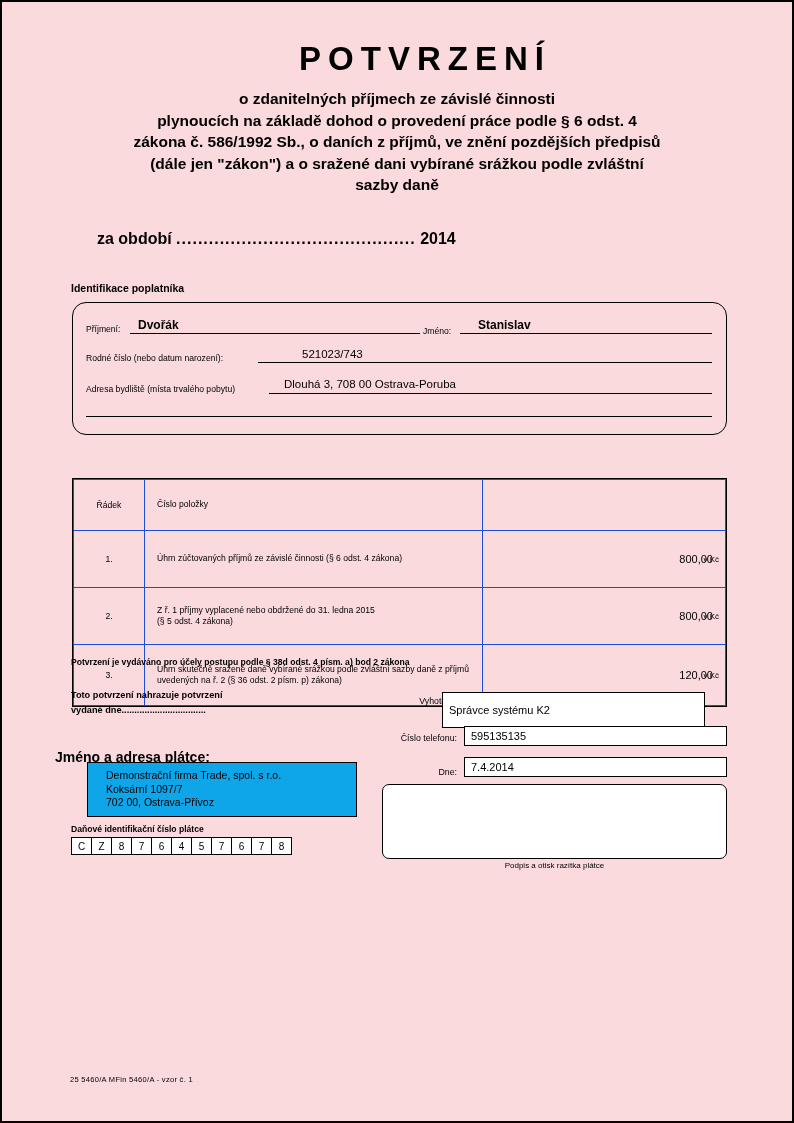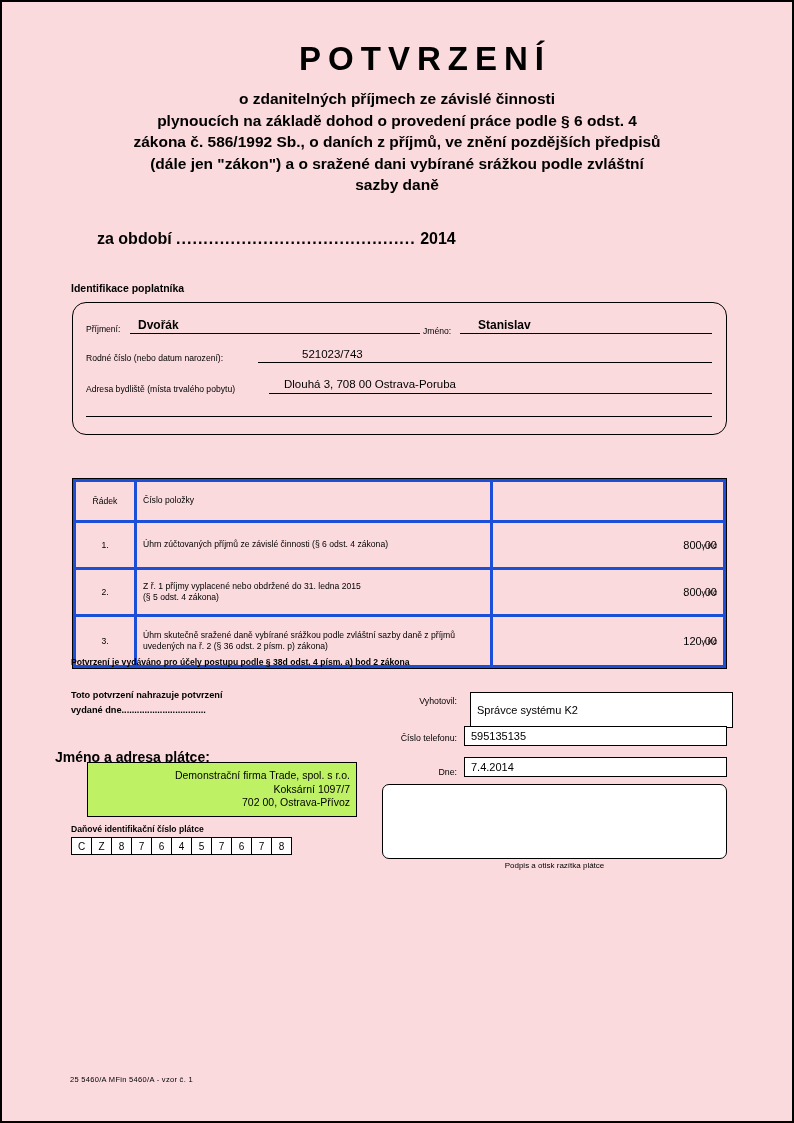--- a/index.html
+++ b/index.html
@@ -113,22 +113,22 @@
     border: 1.4px solid #000;
     border-collapse: collapse;
     box-sizing: border-box;
   }
   .tbl table {
     border-collapse: collapse;
     width: 100%;
     table-layout: fixed;
   }
   .tbl td, .tbl th {
-    border: 3px solid #1d4ed8;
-    padding: 6px;
+    border: 1px solid #1d4ed8;
+    padding: 12px;
     vertical-align: middle;
   }
   .c-radek { width: 46px; text-align: center; font-size: 8.6px; }
   .c-nazev { font-size: 8.6px; padding: 4px 6px 4px 8px; line-height: 11.5px; }
   .c-amount { width: 218px; font-size: 11px; text-align: right; padding-right: 34px; position: relative; }
   .hdr td { height: 26px; font-size: 8.6px; }
   .hdr .c-radek { font-weight: normal; }
   .row td { height: 32px; }
   .row3 td { height: 36px; }
   .kc {
@@ -173,26 +173,25 @@
     color: #000;
   }
   .payer-box {
     position: absolute;
     left: 85px;
     top: 760px;
     width: 270px;
     height: 55px;
     border: 1.2px solid #000;
     box-sizing: border-box;
-    background: #bef264;
-    padding: 6px 6px;
+    background: #0ea5e9;
+    padding: 6px 18px;
     font-size: 10.5px;
     line-height: 13.5px;
     color: #000;
-    text-align: right;
   }
   .dic-label {
     position: absolute;
     left: 69px;
     top: 822px;
     font-size: 8.6px;
     font-weight: bold;
     color: #000;
   }
   .dic-box {
@@ -370,21 +369,21 @@
       <div class="dic-cell">6</div>
       <div class="dic-cell">4</div>
       <div class="dic-cell">5</div>
       <div class="dic-cell">7</div>
       <div class="dic-cell">6</div>
       <div class="dic-cell">7</div>
       <div class="dic-cell">8</div>
     </div>
 
     <div class="right-label" style="left:330px; top:694px; width:125px;">Vyhotovil:</div>
-    <div class="right-input" style="left:468px; top:690px; width:263px; height:36px;">Správce systému K2</div>
+    <div class="right-input" style="left:440px; top:690px; width:263px; height:36px;">Správce systému K2</div>
 
     <div class="right-label" style="left:330px; top:731px; width:125px;">Číslo telefonu:</div>
     <div class="right-input" style="left:462px; top:724px; width:263px; height:20px;">595135135</div>
 
     <div class="right-label" style="left:330px; top:765px; width:125px;">Dne:</div>
     <div class="right-input" style="left:462px; top:755px; width:263px; height:20px;">7.4.2014</div>
 
     <div class="sign-box"></div>
     <div class="sign-caption">Podpis a otisk razítka plátce</div>
 

